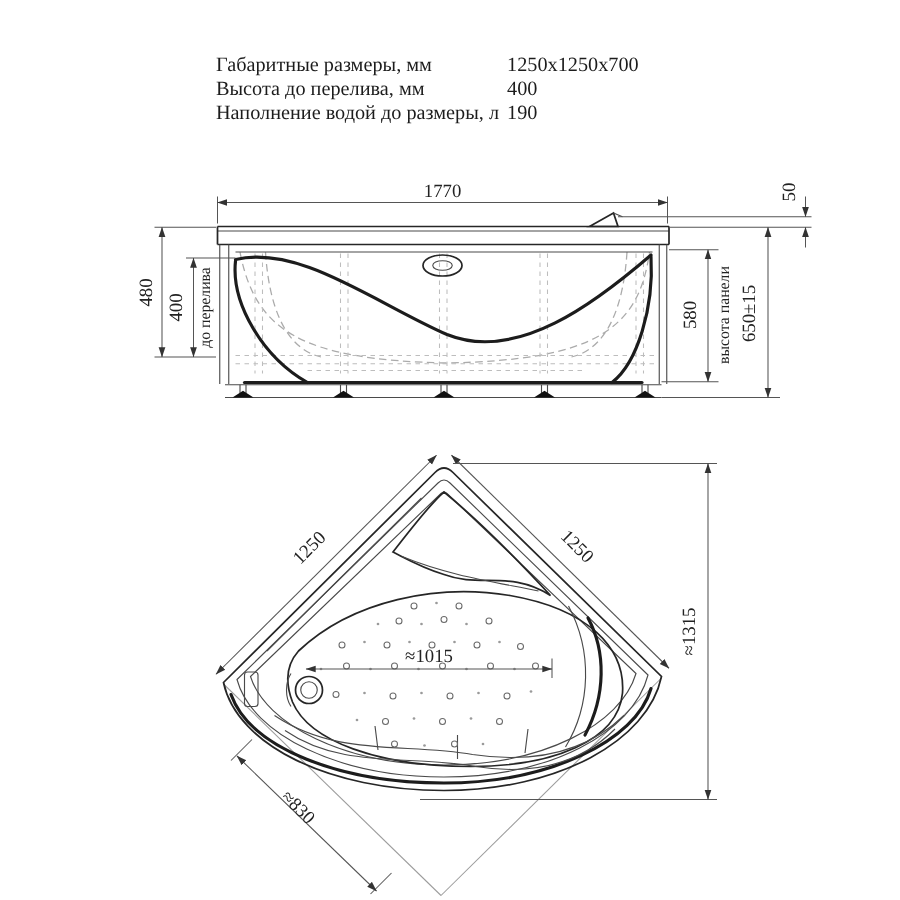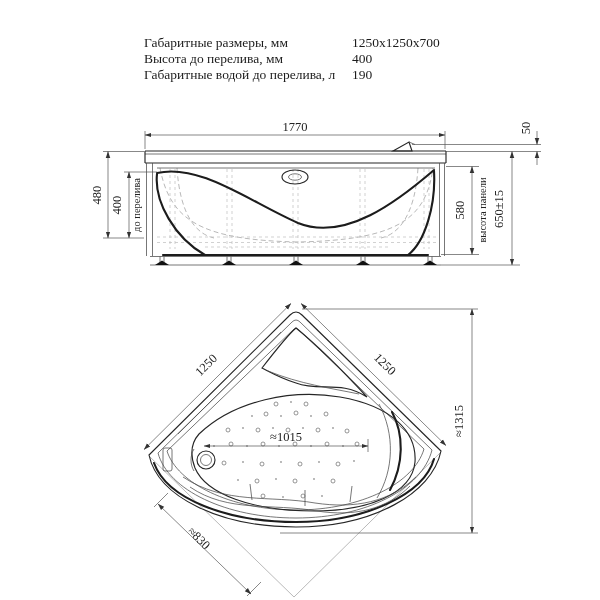--- a/index.html
+++ b/index.html
@@ -7,21 +7,21 @@
   body {
     width:600px; height:600px; position:relative;
     background:var(--paper);
     font-family:"Liberation Serif", serif;
     color:var(--ink);
     overflow:hidden;
   }
   .spec-table { position:absolute; left:0; top:0; width:600px; }
   .spec-row { position:absolute; font-size:13.5px; white-space:nowrap; color:#1c1c1c; }
   .spec-row .lbl { position:absolute; left:144px; top:0; }
-  .spec-row .val { position:absolute; left:352px; top:0; }
+  .spec-row .val { position:absolute; left:338px; top:0; }
   svg { position:absolute; left:0; top:0; }
   .thick { stroke:#1c1c1c; stroke-width:2.1; fill:none; stroke-linecap:round; }
   .med   { stroke:#262626; stroke-width:1.15; fill:none; }
   .thin  { stroke:#4a4a4a; stroke-width:0.75; fill:none; }
   .dim   { stroke:#555555; stroke-width:0.7; fill:none; }
   .dash  { stroke:#ababab; stroke-width:0.85; fill:none; stroke-dasharray:5 3; }
   .dash2 { stroke:#bdbdbd; stroke-width:0.7; fill:none; stroke-dasharray:3 3; }
   .jet   { stroke:#6a6a6a; stroke-width:0.7; fill:none; }
   .dot   { fill:#9a9a9a; stroke:none; }
   .foot  { fill:#111; stroke:none; }
@@ -34,21 +34,21 @@
 <div class="spec-table">
   <div class="spec-row" style="top:35px;">
     <span class="lbl">Габаритные размеры, мм</span>
     <span class="val">1250x1250x700</span>
   </div>
   <div class="spec-row" style="top:51px;">
     <span class="lbl">Высота до перелива, мм</span>
     <span class="val">400</span>
   </div>
   <div class="spec-row" style="top:67px;">
-    <span class="lbl">Габаритные водой до перелива, л</span>
+    <span class="lbl">Наполнение водой до размеры, л</span>
     <span class="val">190</span>
   </div>
 </div>
 
 <svg width="600" height="600" viewBox="0 0 600 600">
   <defs>
     <marker id="arr" viewBox="0 0 10 10" refX="9.2" refY="5" markerWidth="10" markerHeight="10" orient="auto-start-reverse">
       <path d="M0,1.8 L9.5,5 L0,8.2 Z" fill="#333"></path>
     </marker>
   </defs>

